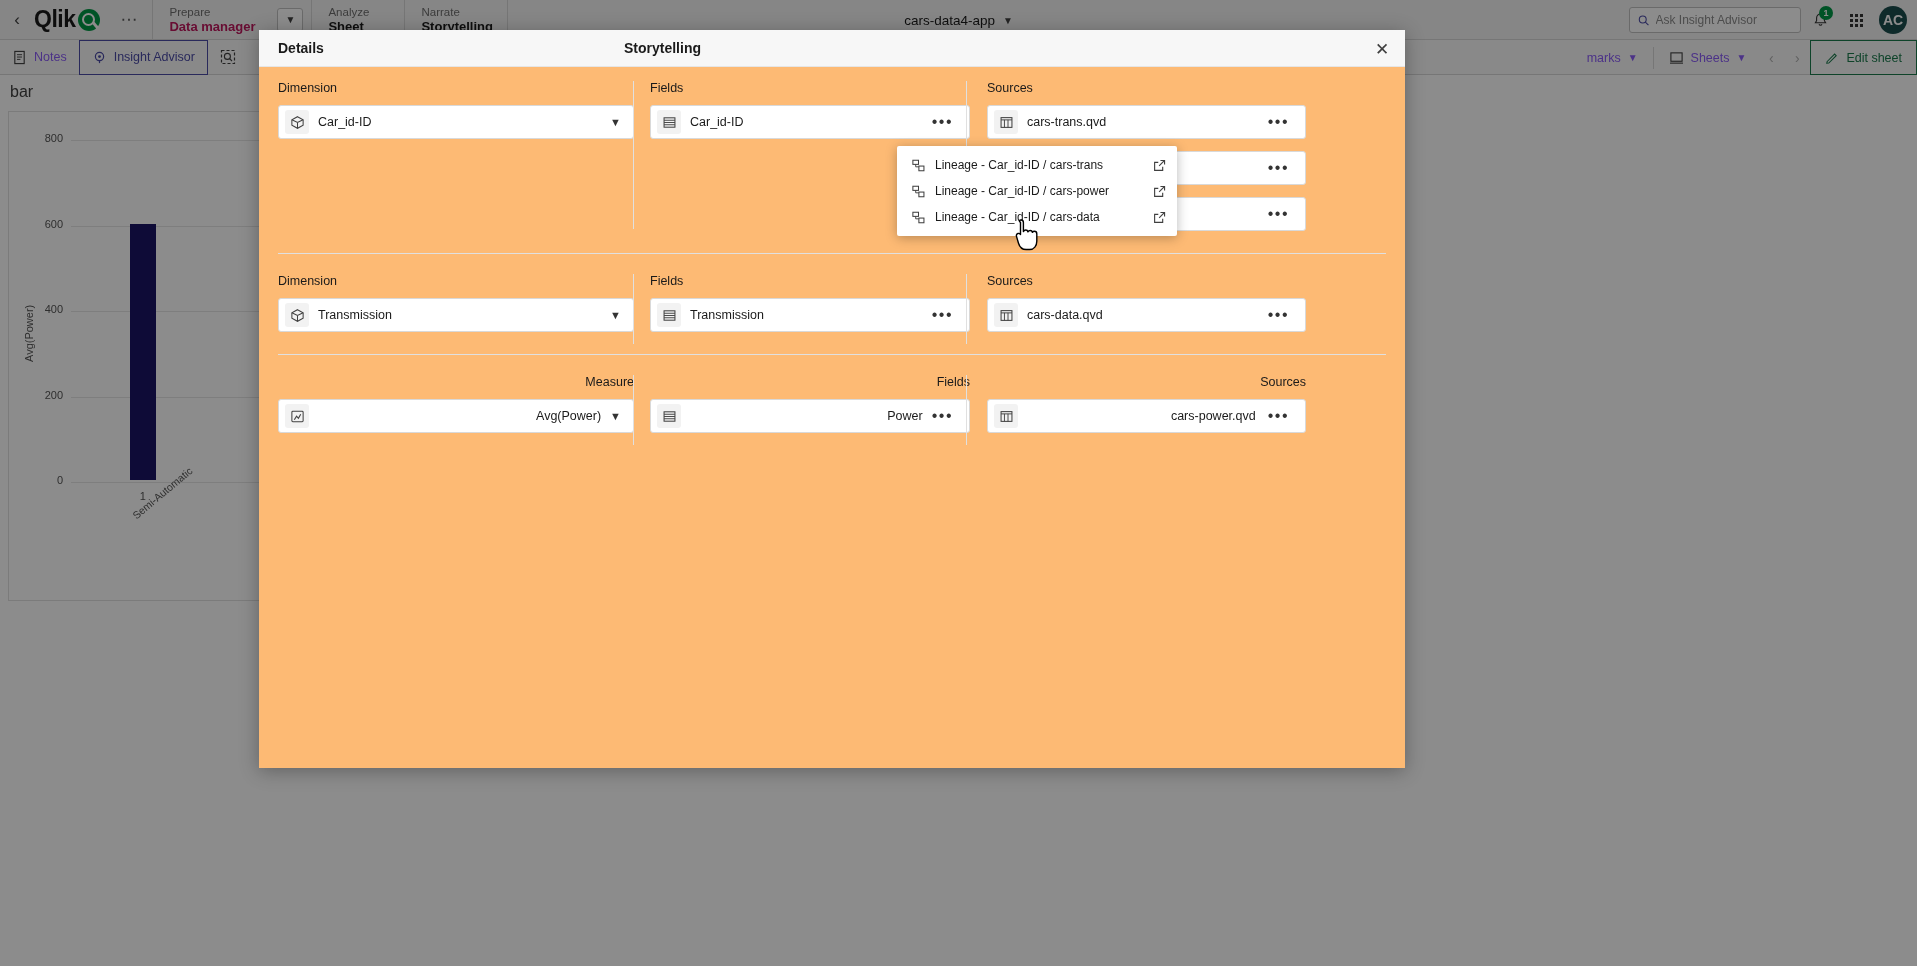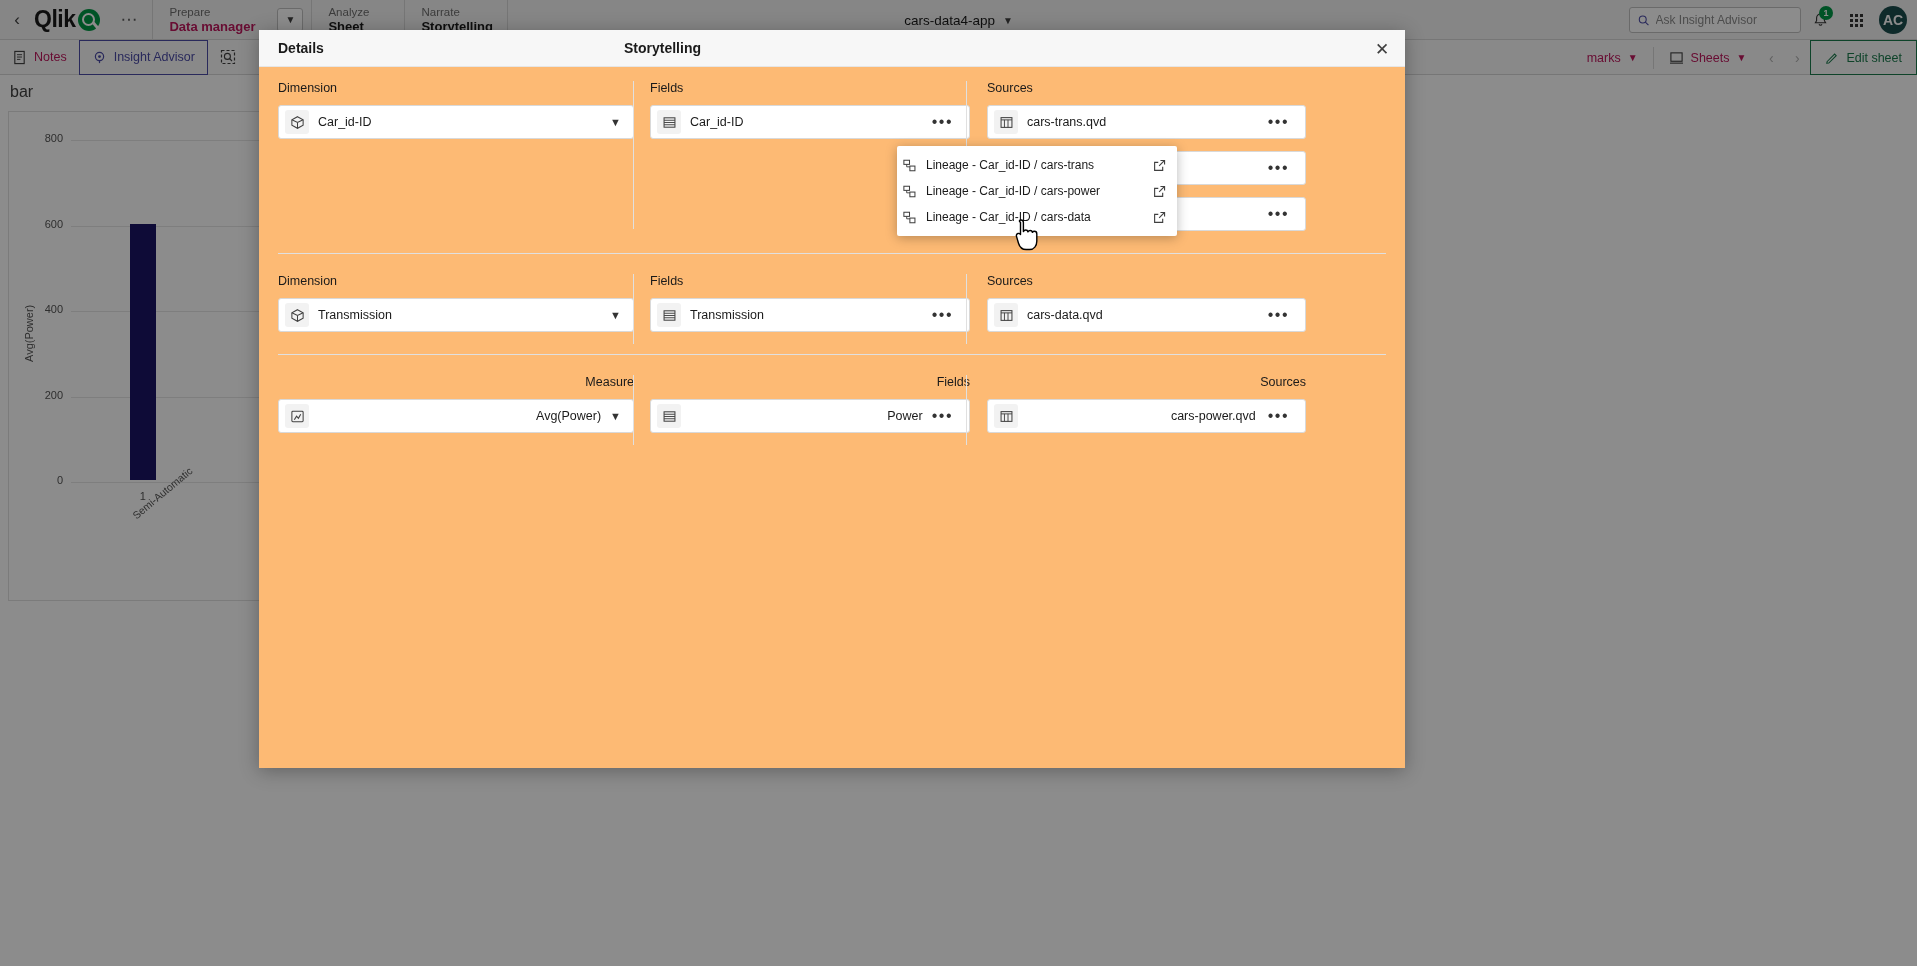--- a/index.html
+++ b/index.html
@@ -59,21 +59,21 @@
   .grid-icon { display:grid; grid-template-columns:repeat(3,3px); gap:2px; }
   .grid-icon i { width:3px; height:3px; background:#333; display:block; }
   .avatar { width:28px; height:28px; border-radius:50%; background:#1a4d4d; color:#fff;
     font-size:14px; display:flex; align-items:center; justify-content:center;
     font-weight:700; margin-left:4px; cursor:pointer;}
 
   
   .toolbar { position:absolute; top:40px; left:0; width:1917px; height:35px;
     background:#fafafa; border-bottom:1px solid #d8d8d8; display:flex; align-items:center; }
   .tool { height:35px; padding:0 12px; display:flex; align-items:center; gap:7px;
-    font-size:12.5px; color:#be185d; cursor:pointer; }
+    font-size:12.5px; color:#8b5cf6; cursor:pointer; }
   .tool.sel { border:1px solid #4b4ba6; color:#4b4ba6; height:35px; }
   .tool-sep { width:1px; height:22px; background:#d8d8d8; margin:0 3px; }
   .toolbar-right { position:absolute; right:0; top:0; height:35px; display:flex;
     align-items:center; }
   .edit-sheet { border:1px solid #1a7a4c; color:#1a7a4c; height:35px; padding:0 14px;
     display:flex; align-items:center; gap:7px; font-size:12.5px; cursor:pointer; }
   .arrow-btn { width:26px; text-align:center; color:#b0b0b0; font-size:14px; cursor:pointer;}
 
   
   .chart-panel { position:absolute; left:0; top:75px; width:1917px; height:560px;
@@ -125,21 +125,21 @@
   .ctl-dots { font-size:16px; color:#333; letter-spacing:1.5px; padding-right:10px;
     cursor:pointer; }
   .vdiv { position:absolute; top:0; width:1px; background:#e0e0e0; }
   .hdiv { height:1px; background:#e0e0e0; margin:26px 19px 0 19px; }
 
   
   .popup { position:absolute; left:897px; top:146px; width:280px;
     background:#fff; box-shadow:0 2px 12px rgba(0,0,0,.28); border-radius:2px;
     padding:6px 0; z-index:40; }
   .popup-item { height:26px; display:flex; align-items:center; gap:9px;
-    padding:0 10px 0 5px; font-size:12px; color:#1a1a1a; cursor:pointer; }
+    padding:0 10px 0 14px; font-size:12px; color:#1a1a1a; cursor:pointer; }
   .popup-item .lbl { flex:1 1 auto; white-space:nowrap; }
 
   
   .cursor { position:absolute; left:1013px; top:216px; z-index:60; pointer-events:none; }
 </style>
 </head>
 <body>
 
 <div id="app">
 

